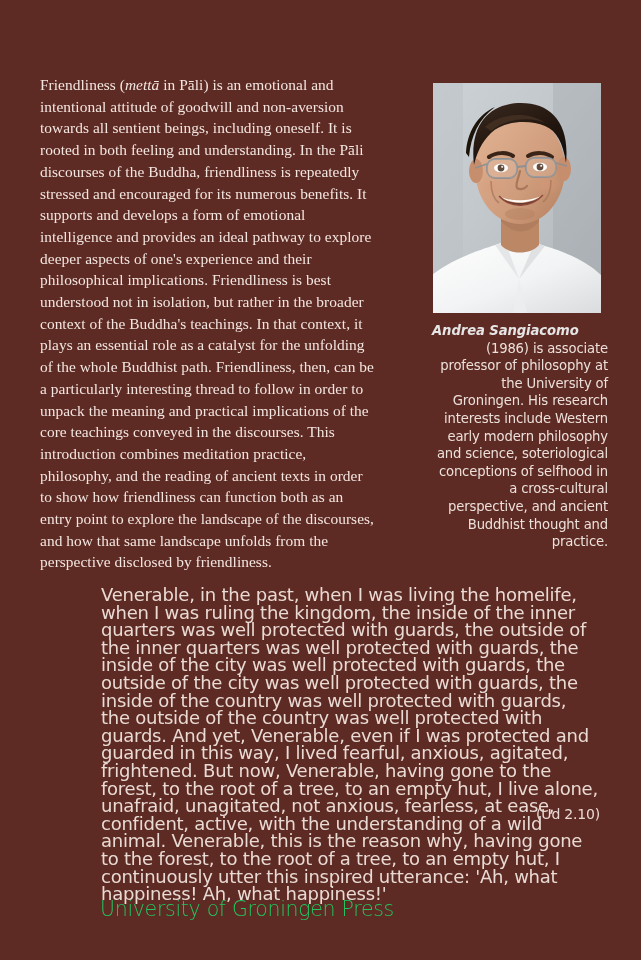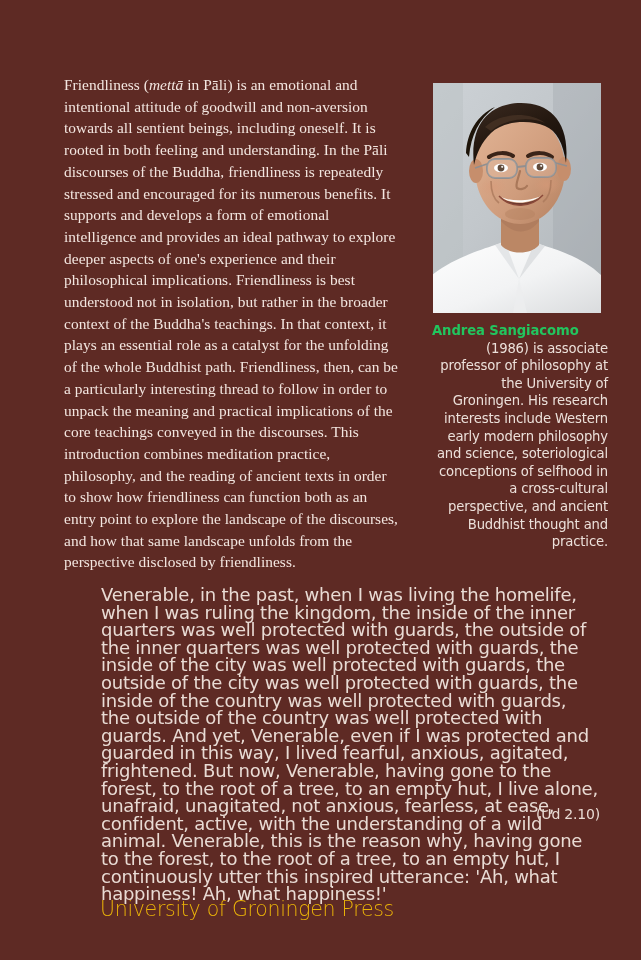--- a/index.html
+++ b/index.html
@@ -26,21 +26,20 @@
     left: 40px;
     top: 74px;
     width: 338px;
     font-family: "Liberation Serif", serif;
     font-size: 15.4px;
     line-height: 21.7px;
     color: #f3e6e0;
     text-align: left;
     letter-spacing: 0.05px;
     white-space: pre-wrap;
-    margin-left: 24px;
   }
   .blurb em { font-style: italic; }
 
   
   .portrait {
     position: absolute;
     left: 433px;
     top: 83px;
     width: 168px;
     height: 230px;
@@ -57,22 +56,23 @@
     width: 176px;
     font-family: "DejaVu Sans", sans-serif;
     font-size: 13.2px;
     line-height: 17.6px;
     color: #ece0da;
     letter-spacing: -0.15px;
   }
   .bio-name {
     display: block;
     font-weight: bold;
-    color: #22c55e;
+    color: #e5e5e5;
     letter-spacing: -0.1px;
+    font-style: italic;
   }
   .bio-text { display: block; text-align: right; }
 
   
   .quote {
     position: absolute;
     left: 101px;
     top: 586px;
     width: 499px;
     font-family: "DejaVu Sans", sans-serif;
@@ -95,21 +95,21 @@
   }
 
   
   .publisher {
     position: absolute;
     left: 100px;
     top: 897px;
     font-family: "DejaVu Sans", sans-serif;
     font-weight: 300;
     font-size: 20.5px;
-    color: #eab308;
+    color: #22c55e;
     letter-spacing: -0.3px;
   }
 </style>
 </head>
 <body>
 
 <div class="cover">
 
   <div class="blurb"><span>Friendliness (</span><em>mettā</em><span> in Pāli) is an emotional and intentional attitude of goodwill and non-aversion towards all sentient beings, including oneself. It is rooted in both feeling and understanding. In the Pāli discourses of the Buddha, friendliness is repeatedly stressed and encouraged for its numerous benefits. It supports and develops a form of emotional intelligence and provides an ideal pathway to explore deeper aspects of one's experience and their philosophical implications. Friendliness is best understood not in isolation, but rather in the broader context of the Buddha's teachings. In that context, it plays an essential role as a catalyst for the unfolding of the whole Buddhist path. Friendliness, then, can be a particularly interesting thread to follow in order to unpack the meaning and practical implications of the core teachings conveyed in the discourses. This introduction combines meditation practice, philosophy, and the reading of ancient texts in order to show how friendliness can function both as an entry point to explore the landscape of the discourses, and how that same landscape unfolds from the perspective disclosed by friendliness.</span></div>
 

